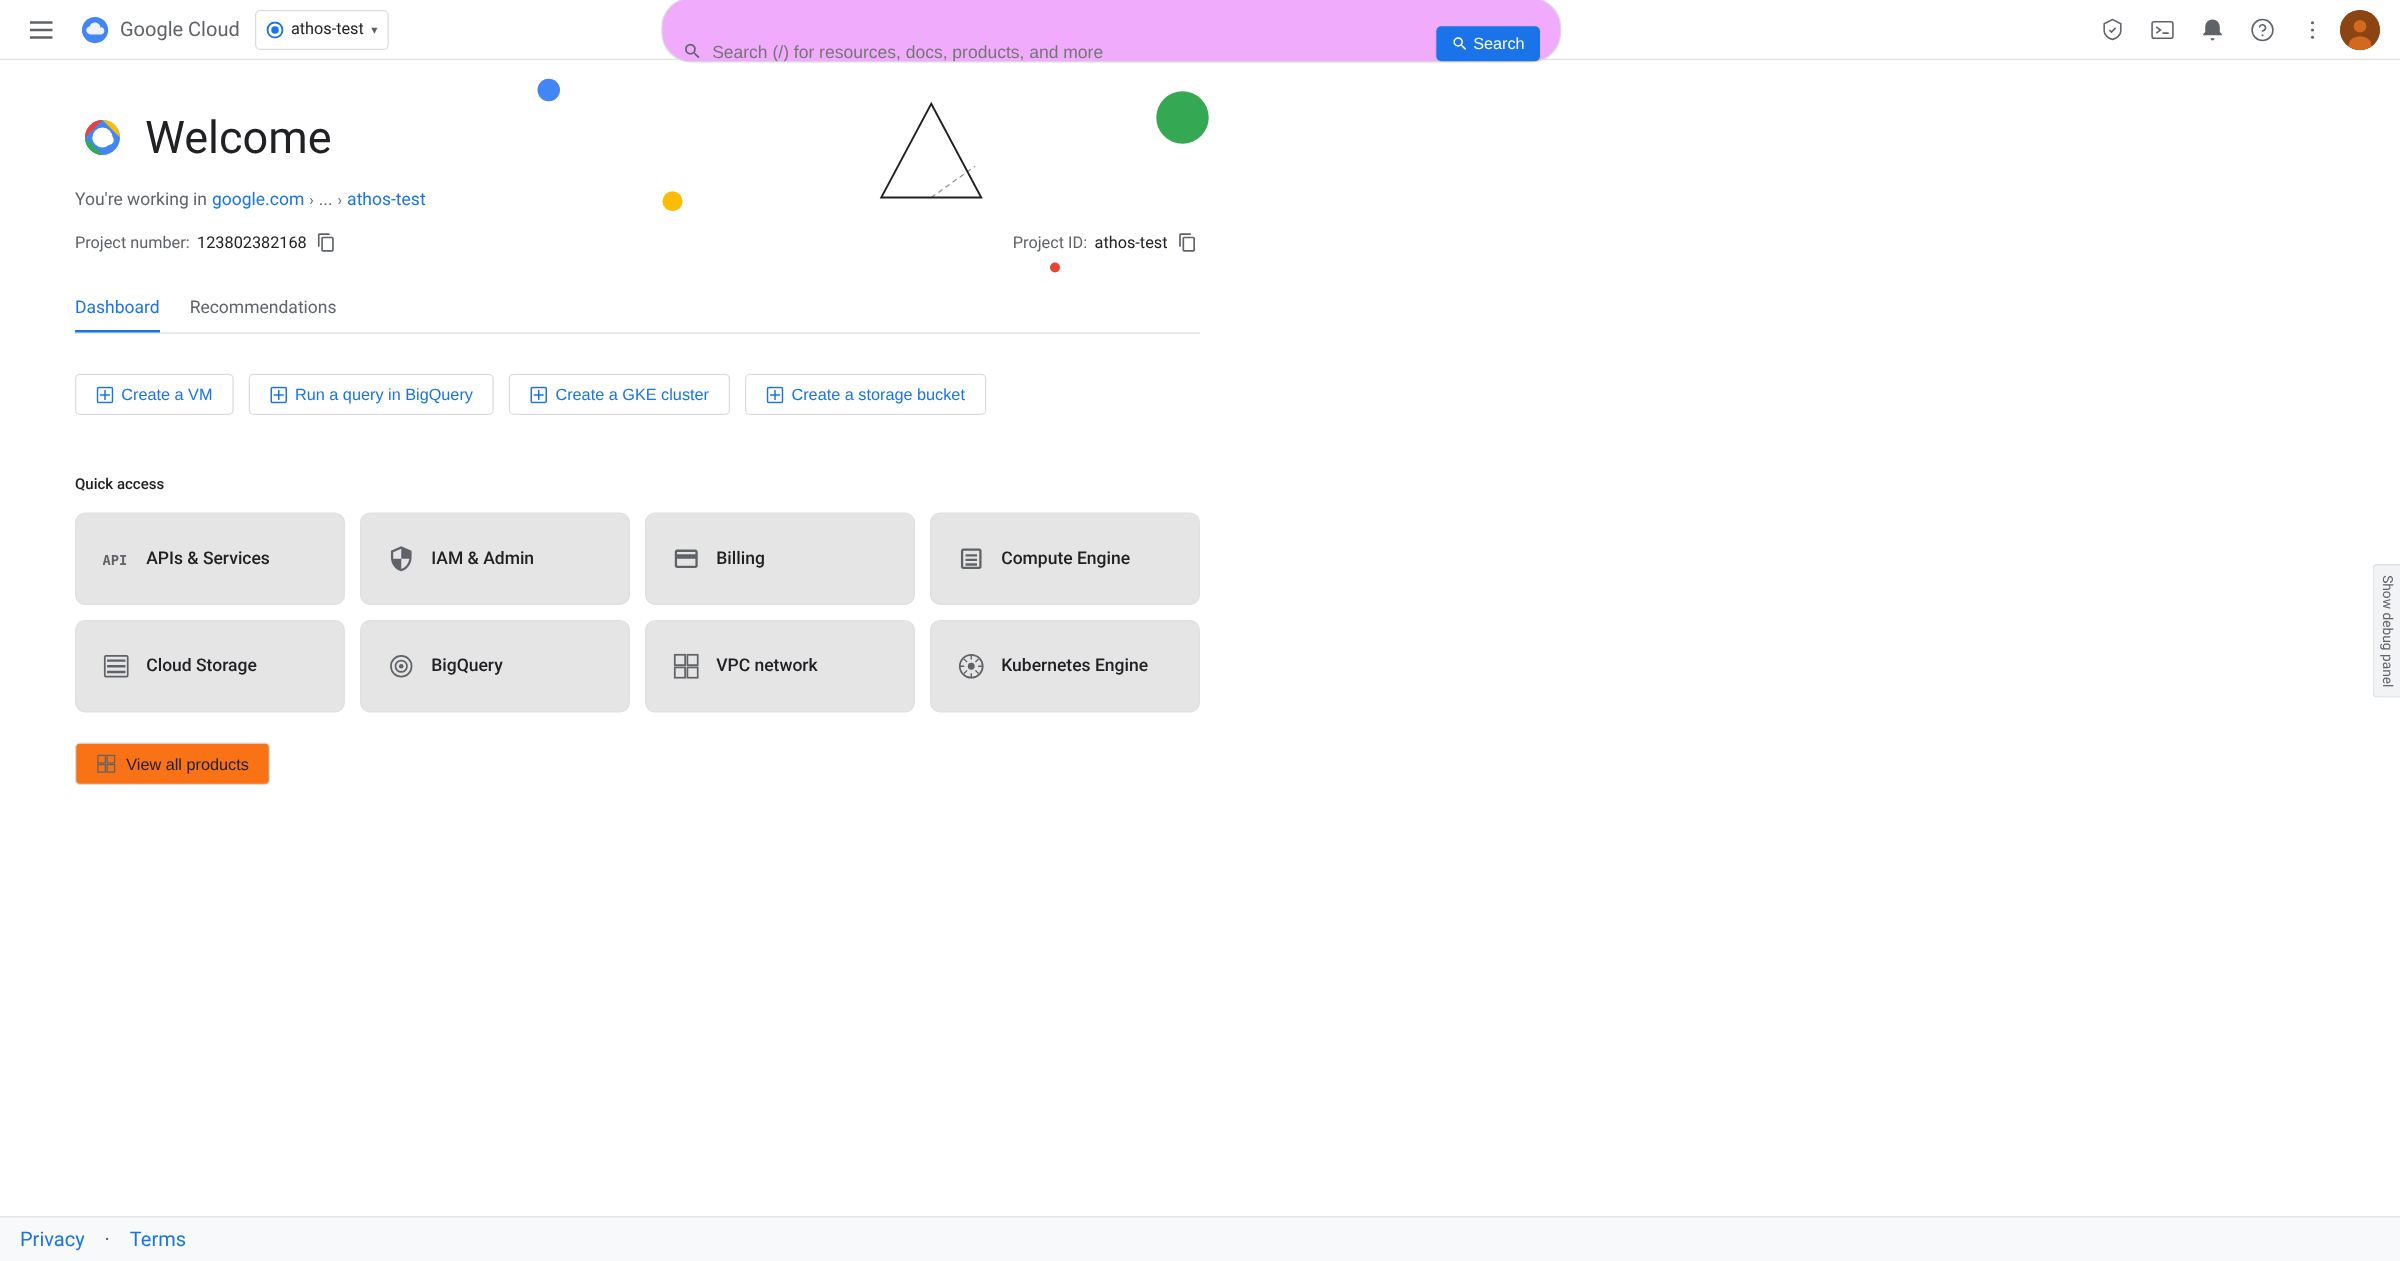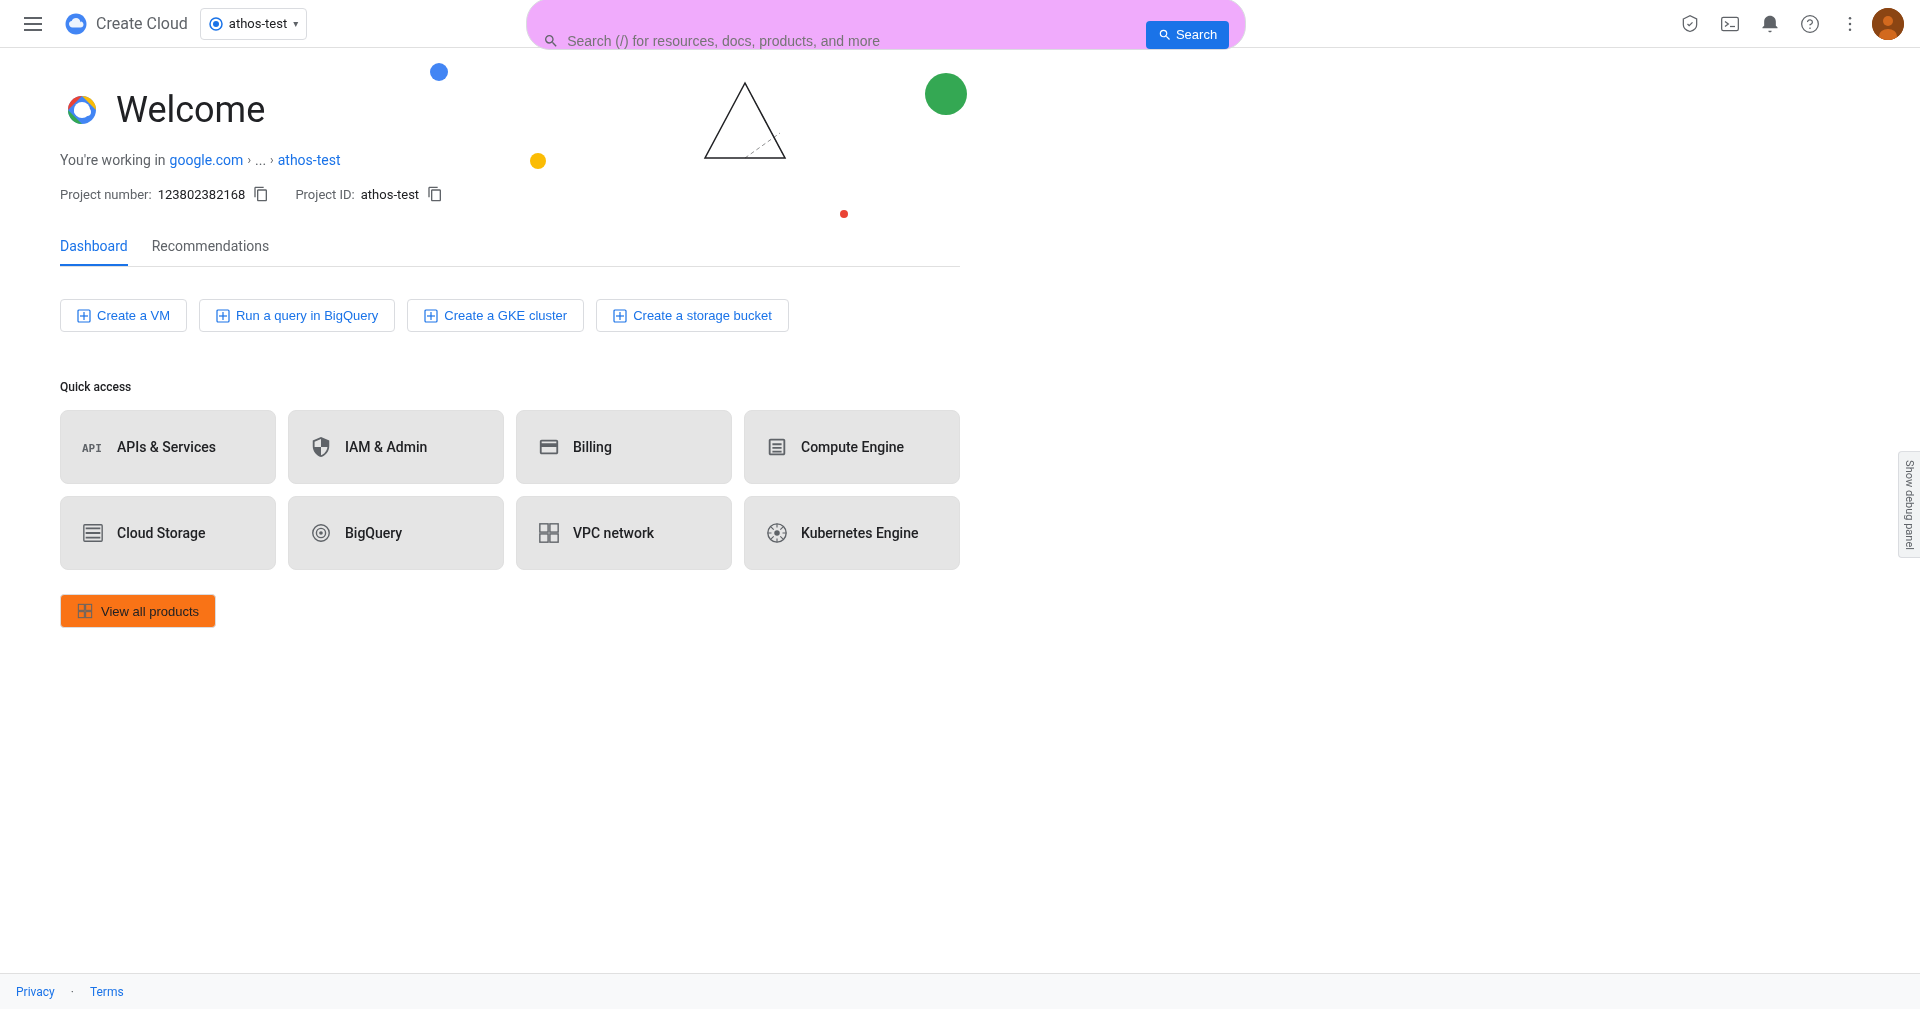--- a/index.html
+++ b/index.html
@@ -194,20 +194,21 @@
     .breadcrumb a { color: #1a73e8; text-decoration: none; }
     .breadcrumb-sep { color: #5f6368; font-size: 12px; }
 
     .project-info {
       display: flex;
       align-items: center;
       gap: 24px;
       margin-bottom: 24px;
       font-size: 13px;
       color: #5f6368;
+      justify-content: space-between;
     }
     .project-info-item {
       display: flex;
       align-items: center;
       gap: 6px;
     }
     .project-info-label { color: #5f6368; }
     .project-info-value { color: #202124; }
     .copy-btn {
       background: none;
@@ -323,21 +324,21 @@
       bottom: 0;
       left: 0;
       right: 0;
       height: 36px;
       background: #f8f9fa;
       border-top: 1px solid #e0e0e0;
       display: flex;
       align-items: center;
       padding: 0 16px;
       gap: 16px;
-      font-size: 12px;
+      font-size: 16px;
       color: #5f6368;
     }
     .footer a { color: #1a73e8; text-decoration: none; }
   </style>
 </head>
 <body>
 
 <header class="header">
   <div class="header-left">
     <button class="hamburger-btn">
@@ -353,21 +354,21 @@
         <path d="M14 3.5C8.2 3.5 3.5 8.2 3.5 14" stroke="#ea4335" stroke-width="0" fill="none"></path>
 
         <g>
           <path d="M17.5 10.5 L21 14 L17.5 17.5 L14 21 L10.5 17.5 L7 14 L10.5 10.5 L14 7 Z" fill="none" stroke="#fff" stroke-width="0"></path>
         </g>
 
         <path d="M18.5 12.5c0-2.5-2-4.5-4.5-4.5-2 0-3.7 1.3-4.3 3.1C8.1 11.3 7 12.5 7 14c0 1.9 1.6 3.5 3.5 3.5h8c1.7 0 3-1.3 3-3 0-1.5-1.1-2.8-2.5-3z" fill="#fff" opacity="0.9"></path>
         <path d="M18.5 12.5c0-2.5-2-4.5-4.5-4.5-2 0-3.7 1.3-4.3 3.1C8.1 11.3 7 12.5 7 14c0 1.9 1.6 3.5 3.5 3.5h8c1.7 0 3-1.3 3-3 0-1.5-1.1-2.8-2.5-3z" fill="none"></path>
       </svg>
 
-      <span class="gc-logo-text">Create Cloud</span>
+      <span class="gc-logo-text">Google Cloud</span>
     </a>
     <div class="project-selector">
       <svg width="14" height="14" viewBox="0 0 14 14">
         <circle cx="7" cy="7" r="6" fill="none" stroke="#1a73e8" stroke-width="1.5"></circle>
         <circle cx="7" cy="7" r="3" fill="#1a73e8"></circle>
       </svg>
       <span class="project-name">athos-test</span>
       <span class="chevron-down">▾</span>
     </div>
   </div>

